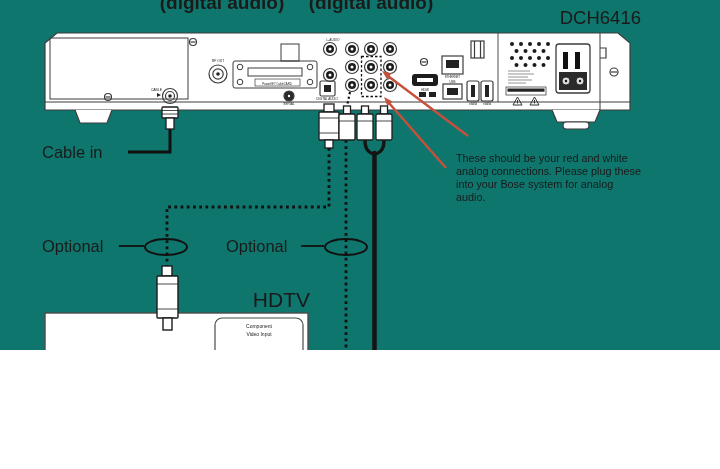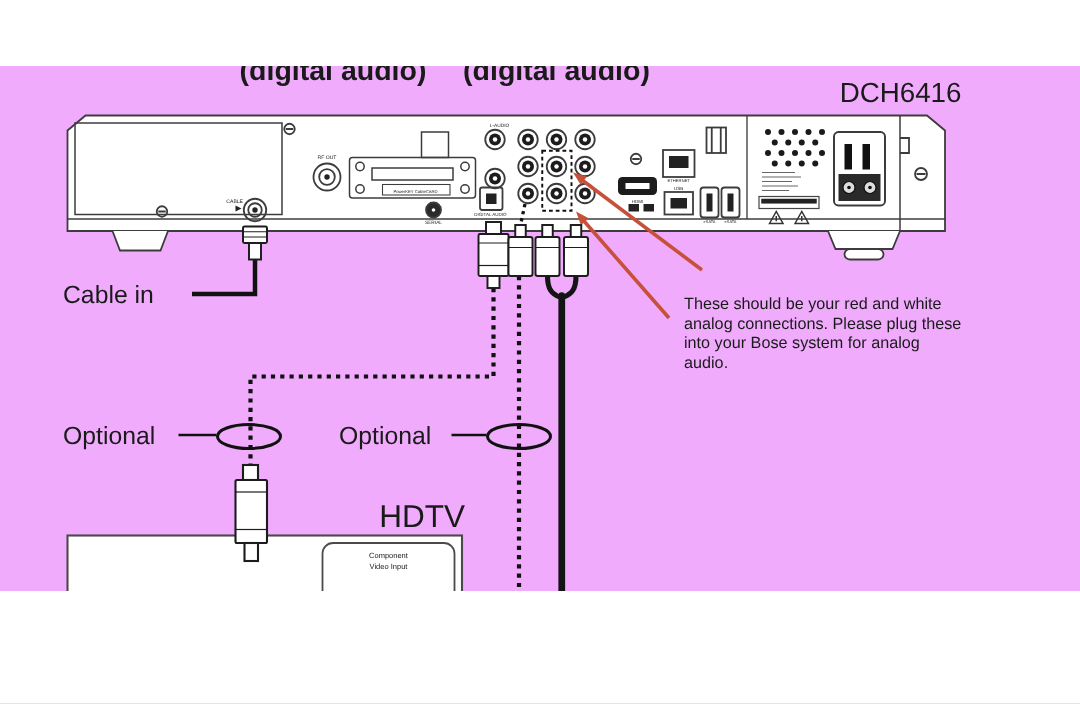--- a/index.html
+++ b/index.html
@@ -1,17 +1,17 @@
 <!DOCTYPE html>
 <html><head>
 <meta charset="utf-8">
 <style>
   html,body{margin:0;padding:0;background:#fff;}
-  .stage{position:relative;width:720px;height:350px;background:#f0abfc;overflow:hidden;
-         font-family:"Liberation Sans", sans-serif;margin-top:44px;}
+  .stage{position:relative;width:720px;height:350px;background:#0f766e;overflow:hidden;
+         font-family:"Liberation Sans", sans-serif;}
   svg{display:block}
   text{font-family:"Liberation Sans", sans-serif; fill:#1a1a1a;}
   .tiny{fill:#2a2a2a;}
 </style>
 </head>
 <body>
 
 <div class="stage">
 <svg width="720" height="469" viewBox="0 0 720 469">
 

